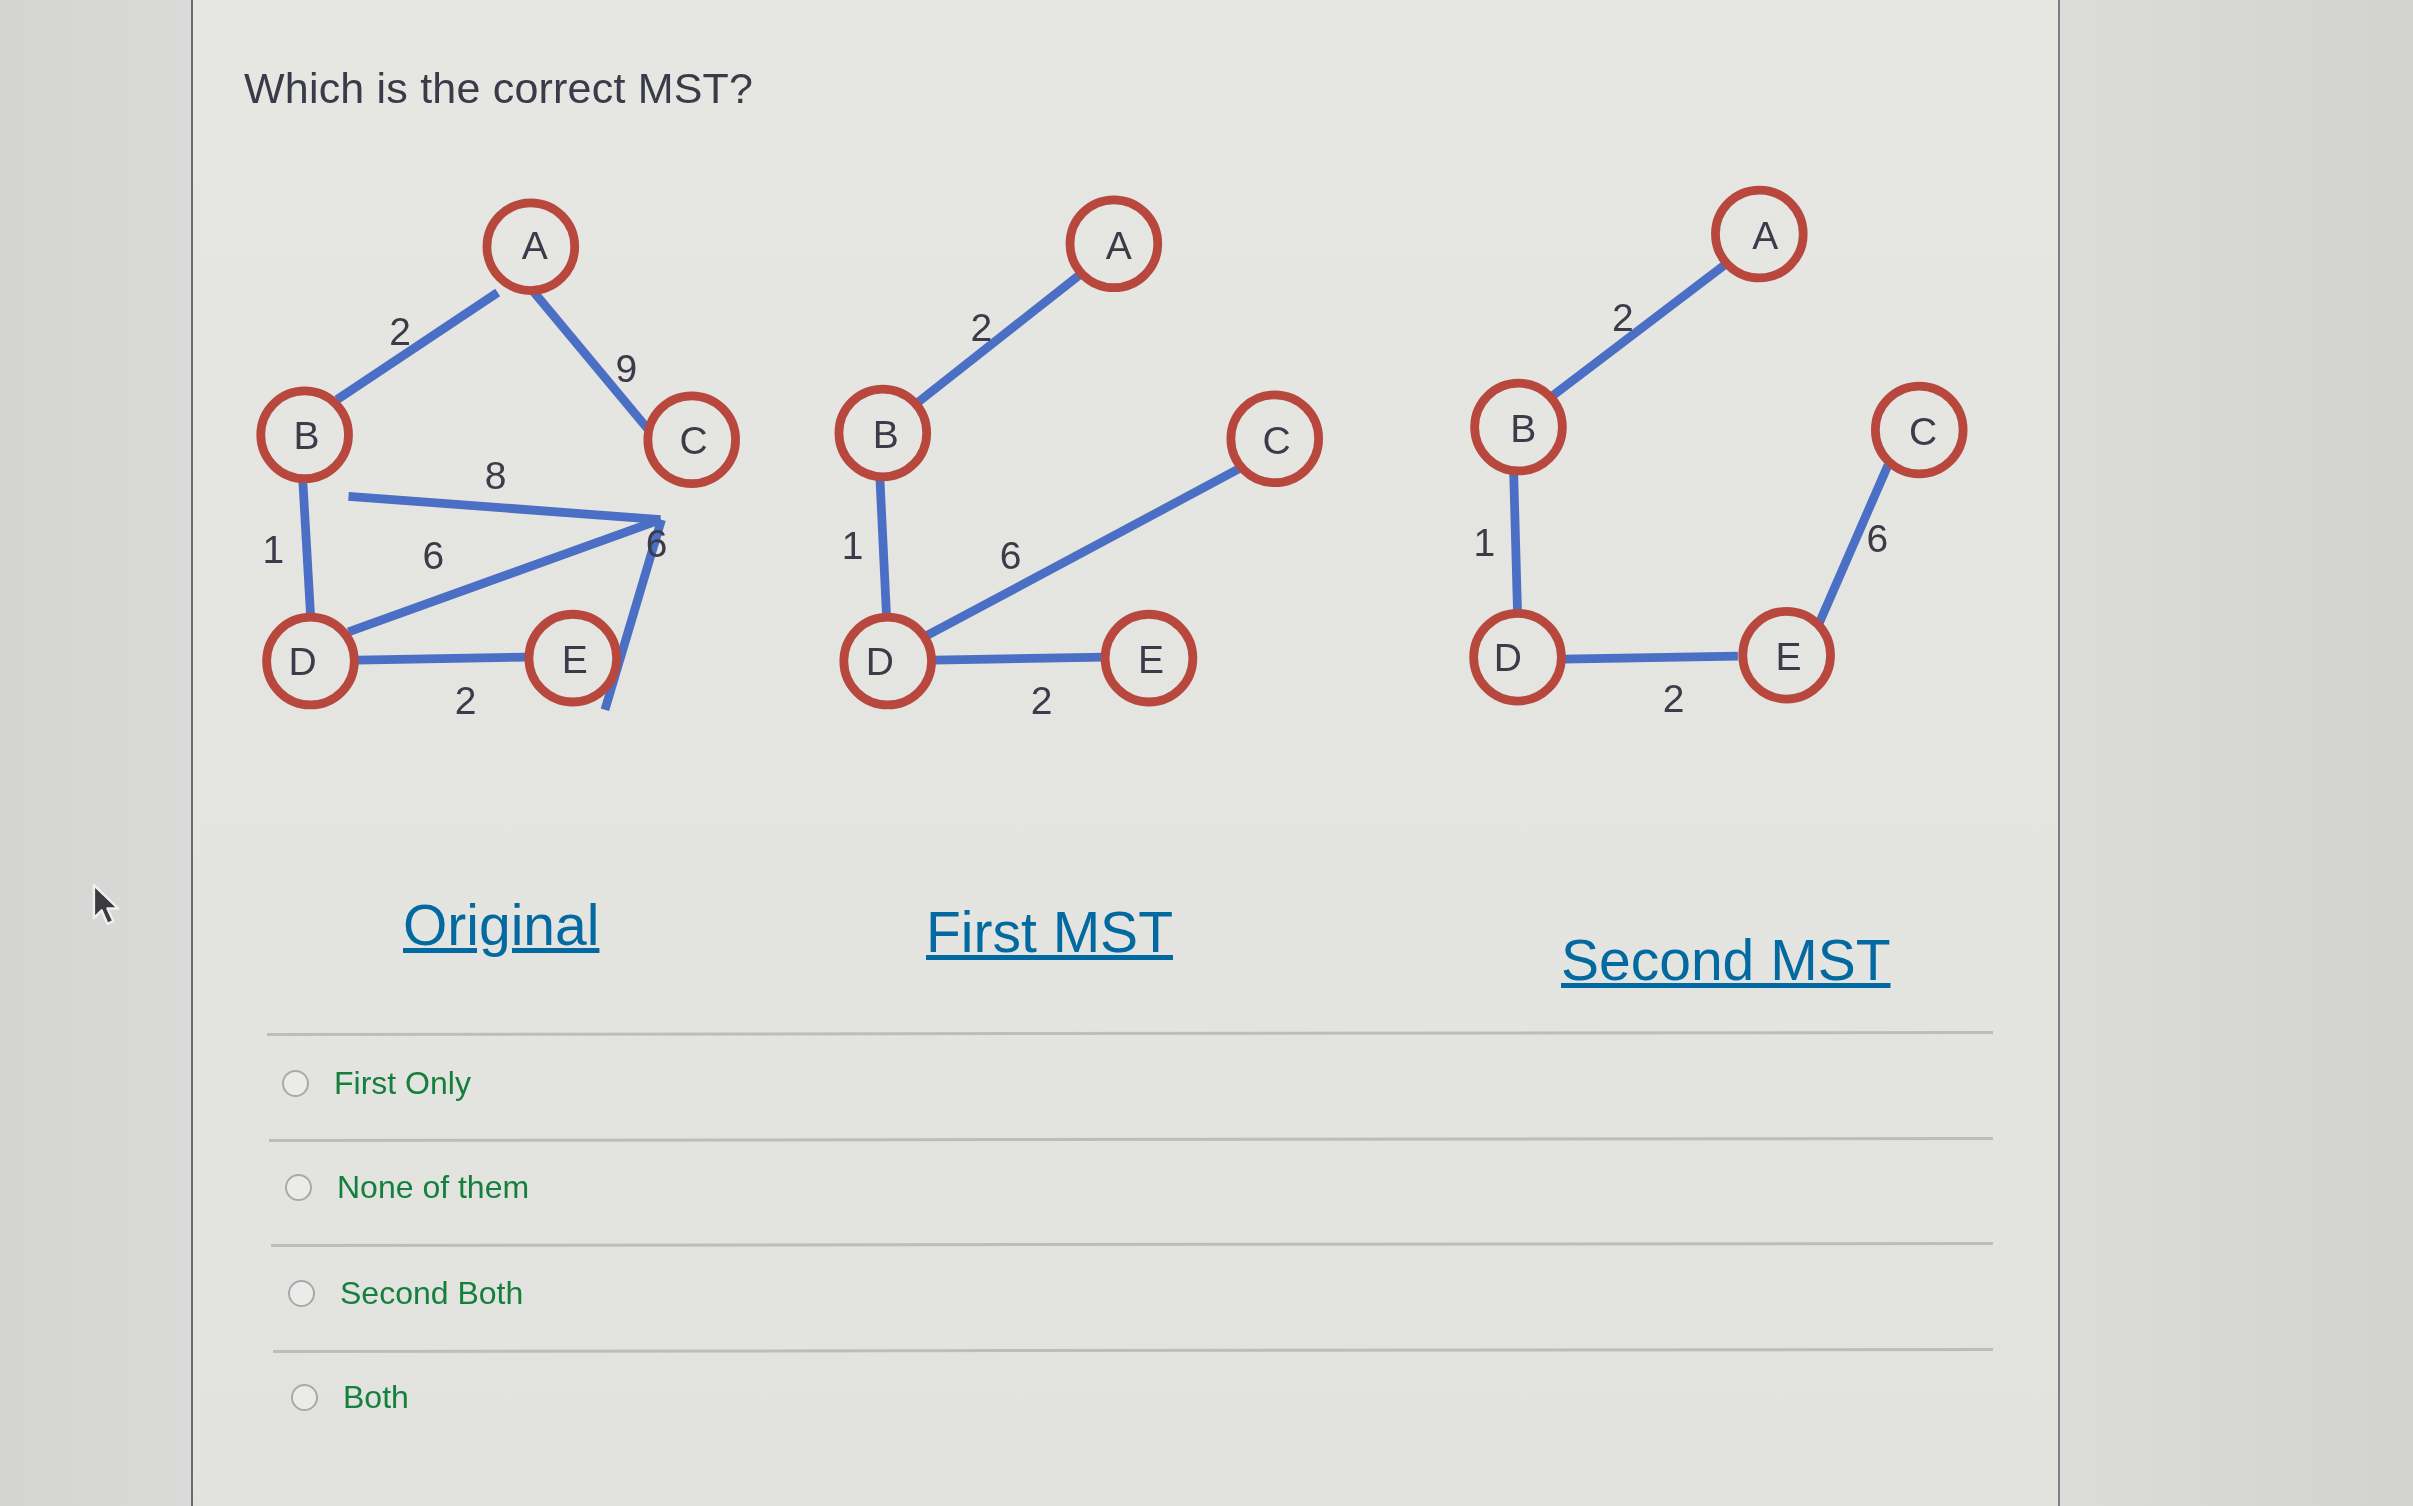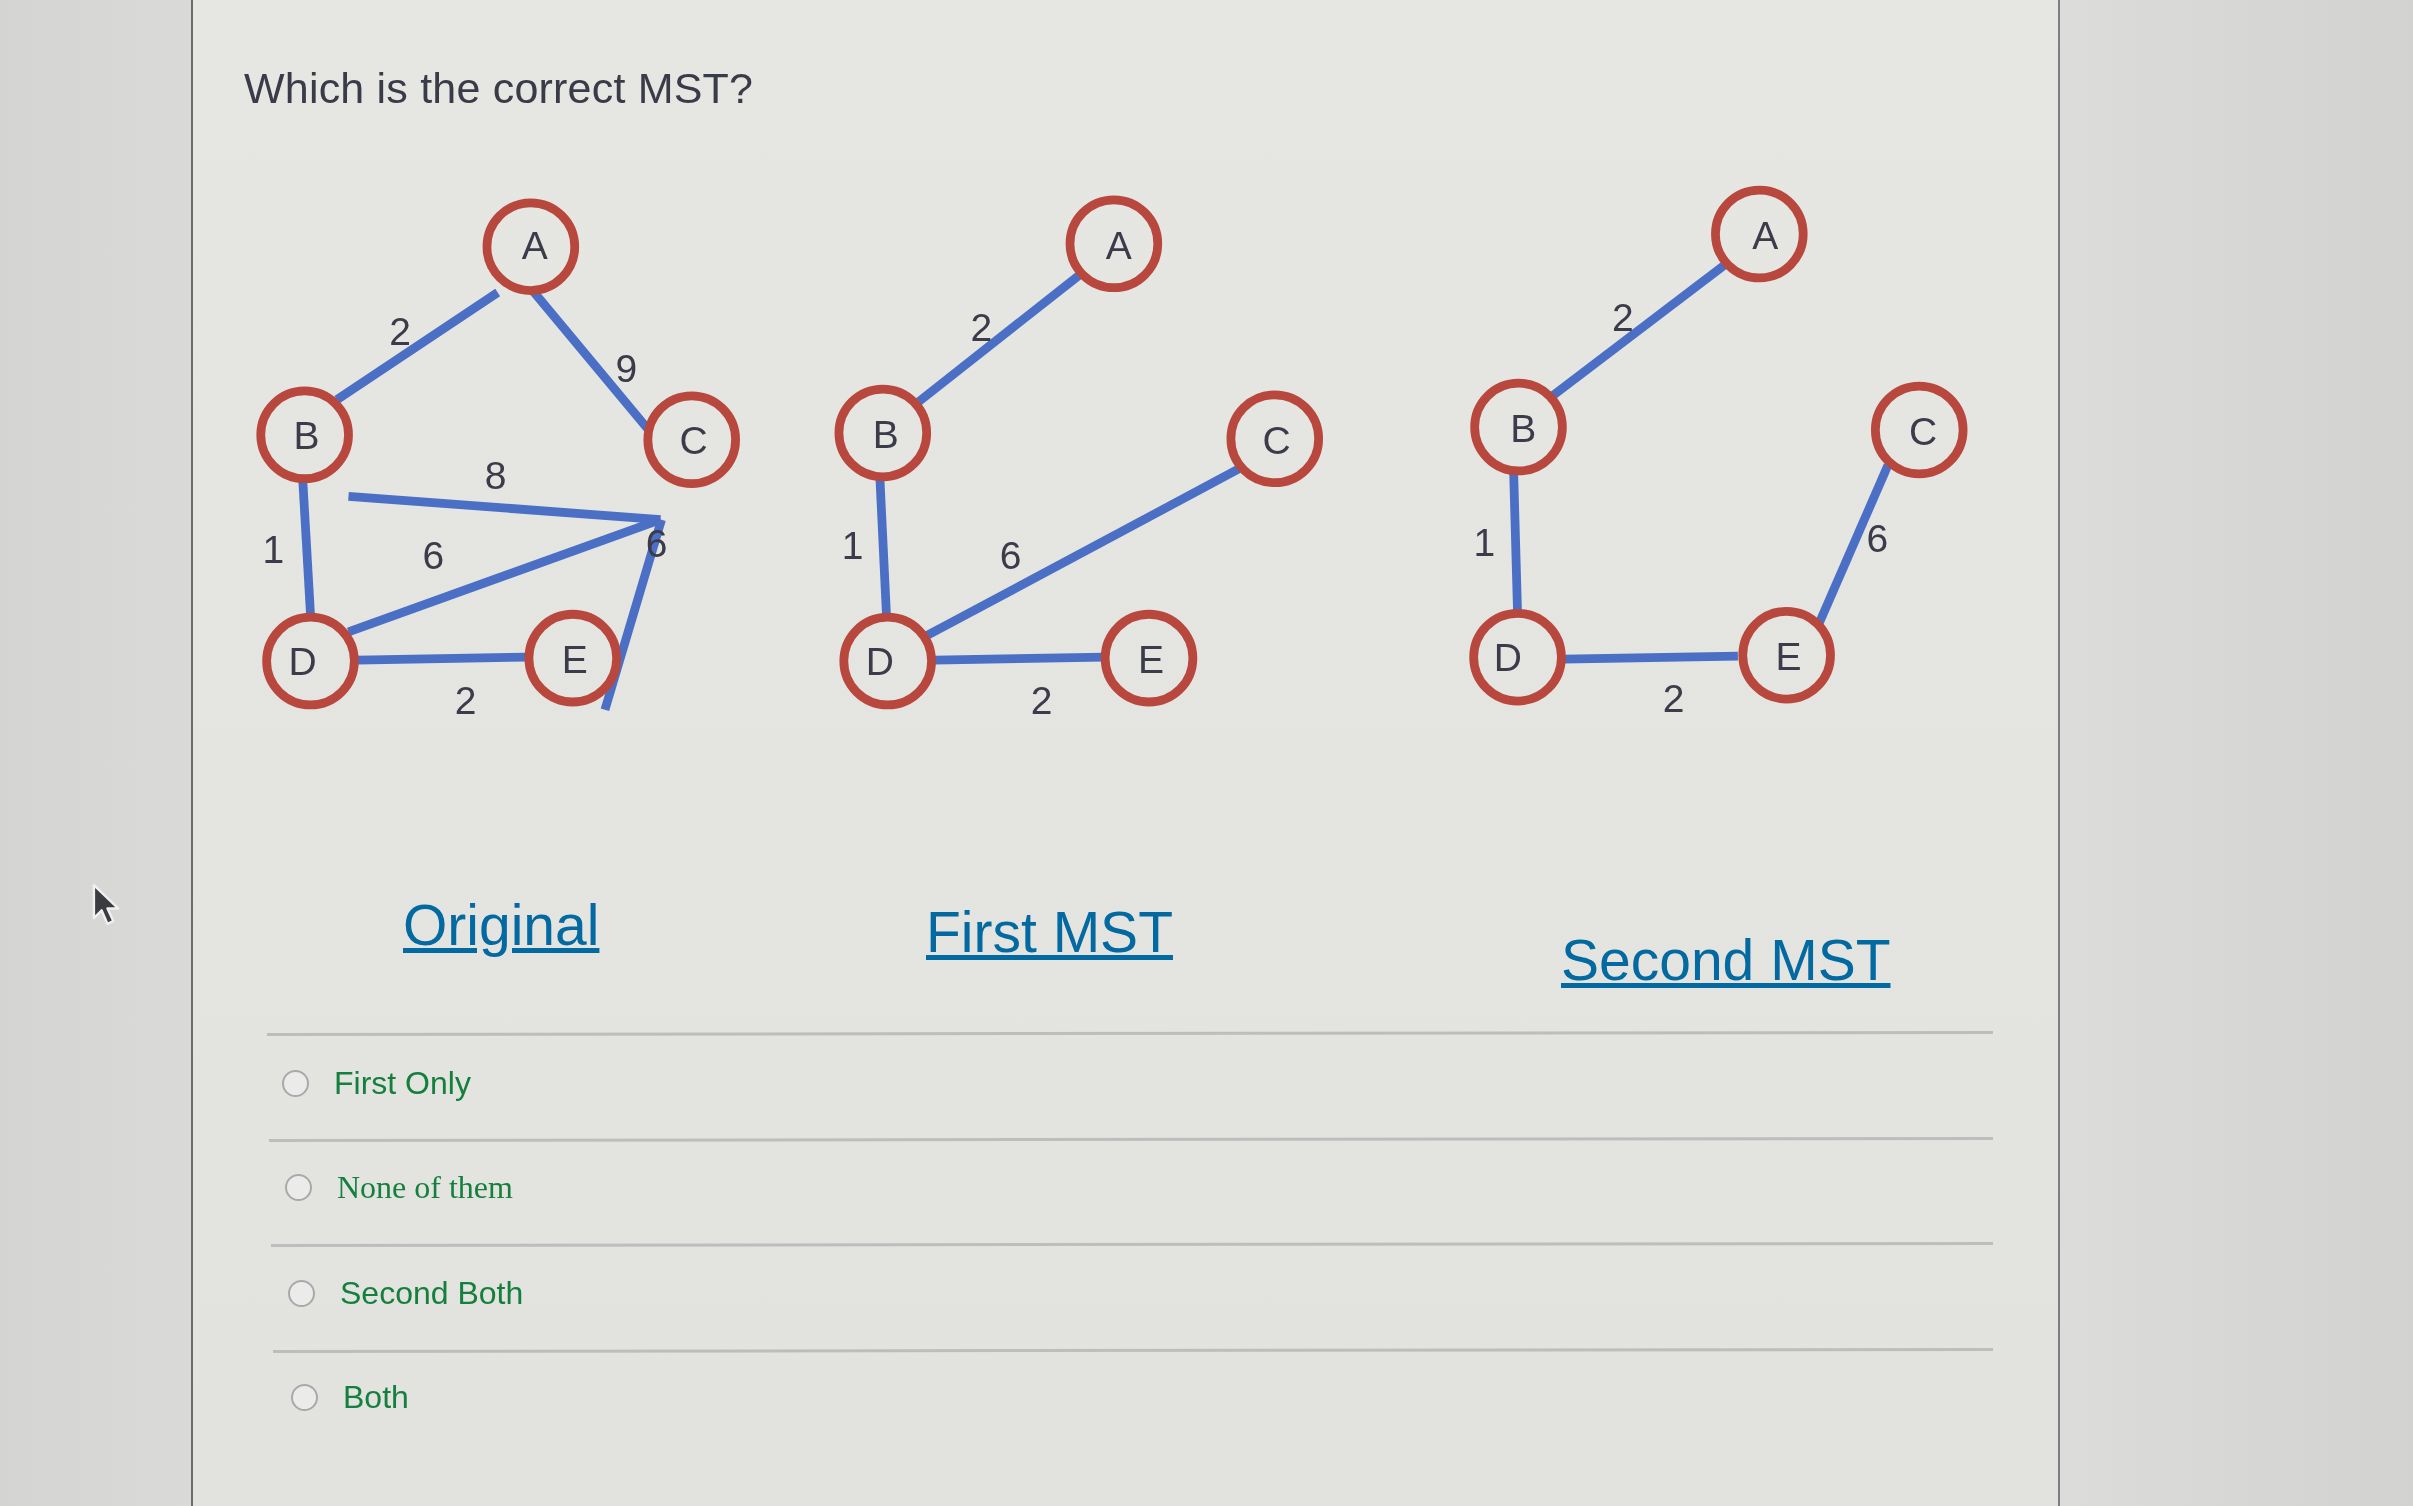--- a/index.html
+++ b/index.html
@@ -131,21 +131,21 @@
 
 <div class="sep" style="left:267px; top:1032px; width:1726px; transform:rotate(-0.06deg);"></div>
 <div class="sep" style="left:269px; top:1138px; width:1724px; transform:rotate(-0.06deg);"></div>
 <div class="sep" style="left:271px; top:1243px; width:1722px; transform:rotate(-0.06deg);"></div>
 <div class="sep" style="left:273px; top:1349px; width:1720px; transform:rotate(-0.06deg);"></div>
 
 <div class="option" style="left:282px; top:1065px;">
   <span class="radio"></span>
   <span class="opt-label">First Only</span>
 </div>
-<div class="option" style="left:285px; top:1169px;font-family:Liberation Serif, serif;">
+<div class="option" style="left:285px; top:1169px;">
   <span class="radio"></span>
   <span class="opt-label">None of them</span>
 </div>
 <div class="option" style="left:288px; top:1275px;">
   <span class="radio"></span>
   <span class="opt-label">Second Both</span>
 </div>
 <div class="option" style="left:291px; top:1379px;justify-content:center;">
   <span class="radio"></span>
   <span class="opt-label">Both</span>

